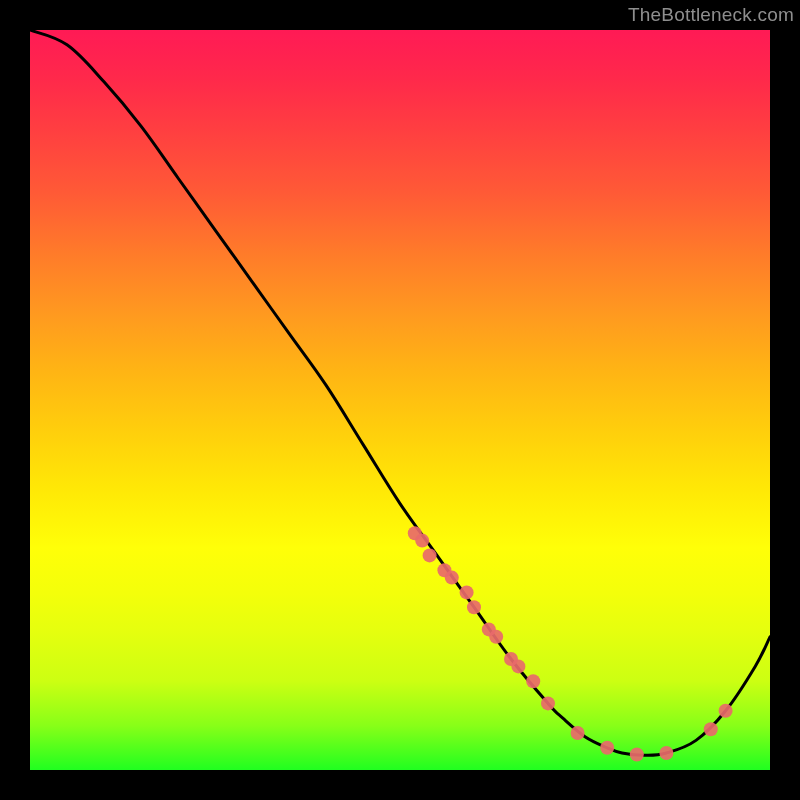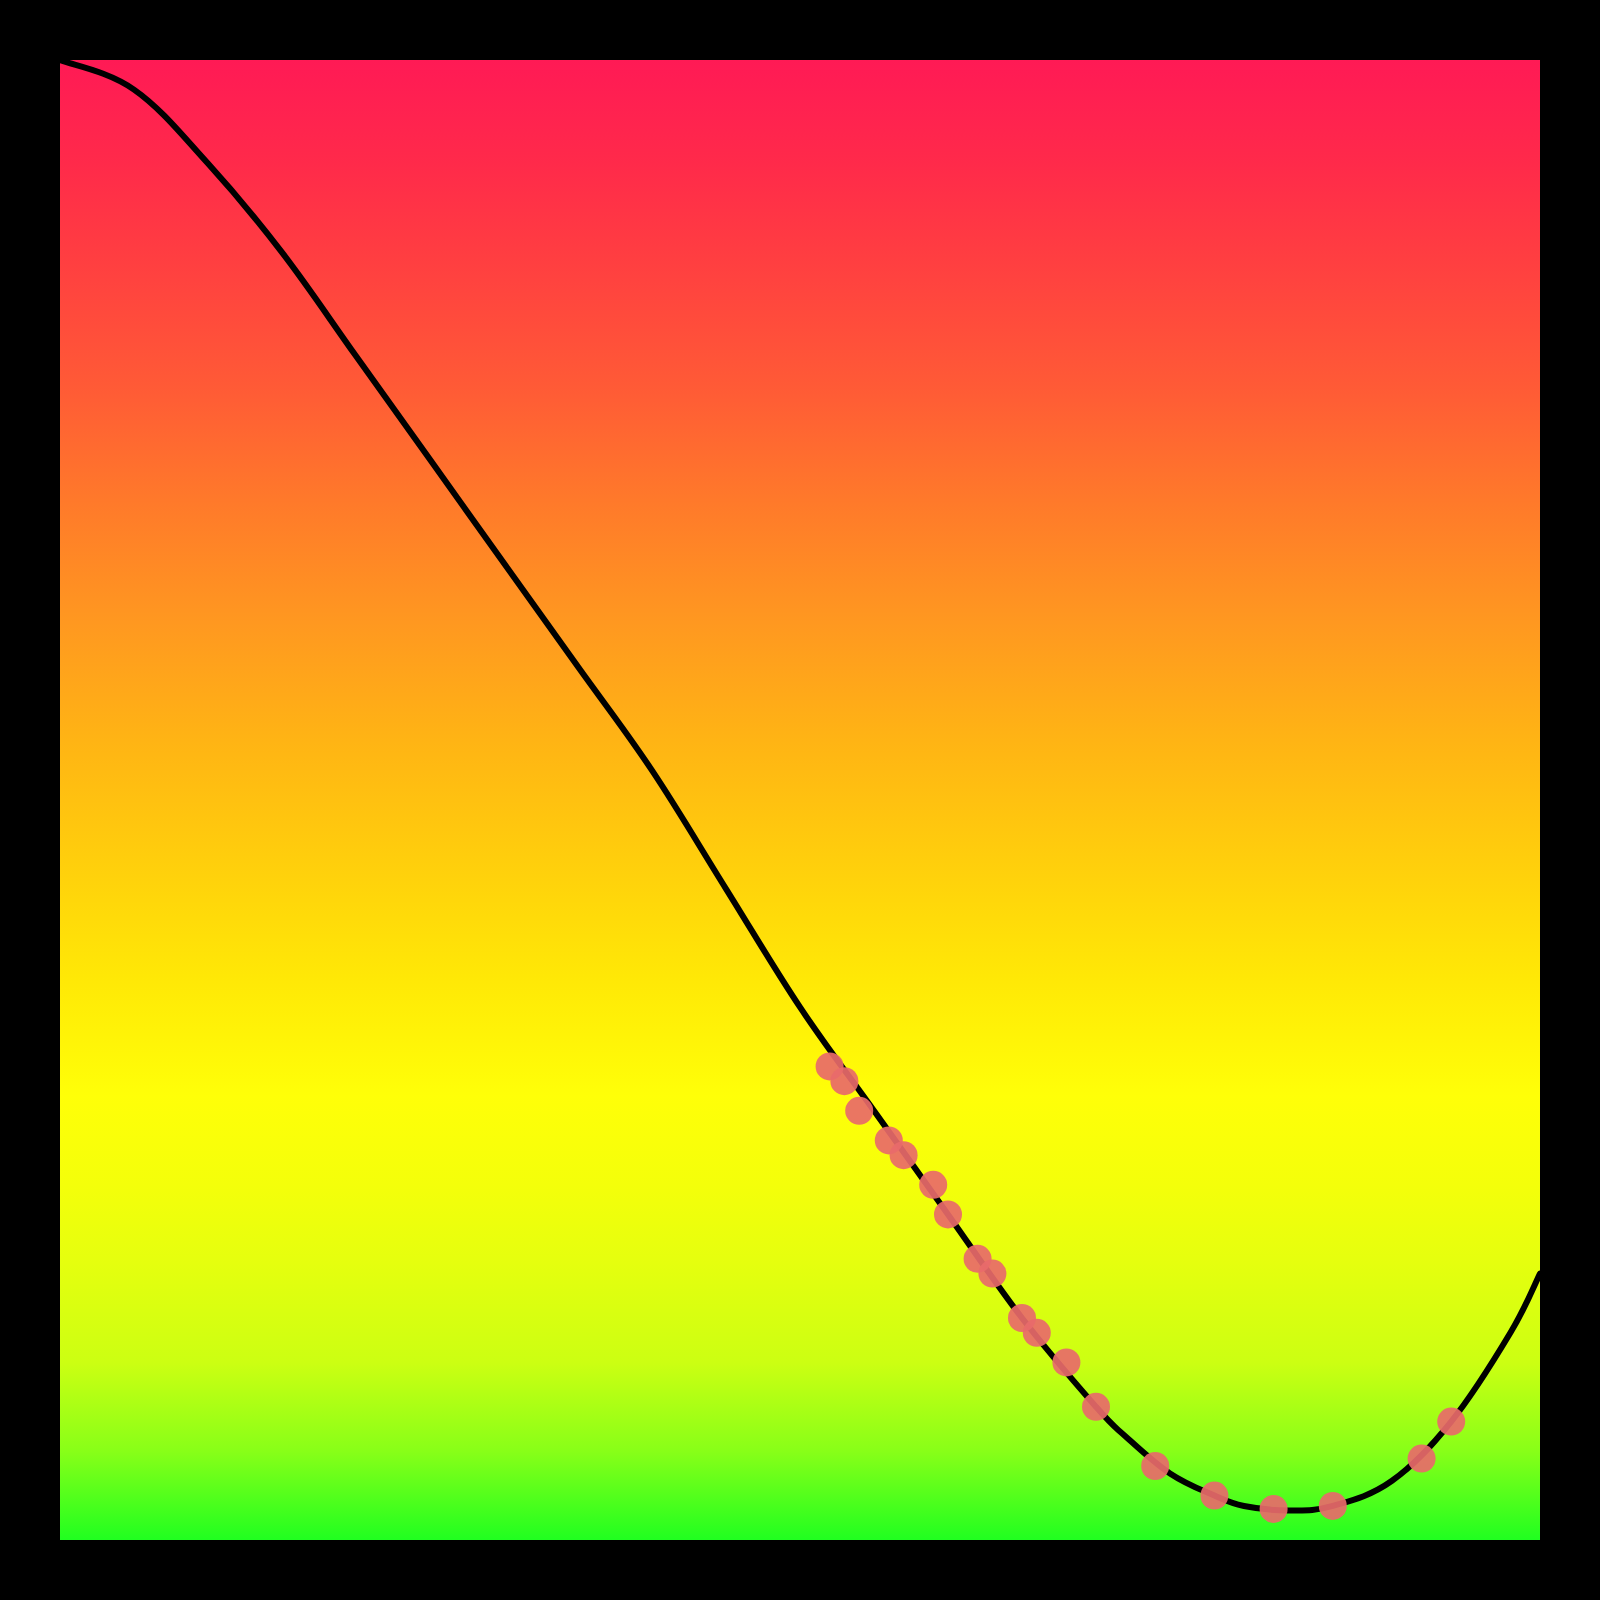--- a/index.html
+++ b/index.html
@@ -86,13 +86,14 @@
           <circle cx="518.00" cy="673.40" r="7" fill="#e86a6a" fill-opacity="0.92"></circle>
           <circle cx="547.60" cy="703.00" r="7" fill="#e86a6a" fill-opacity="0.92"></circle>
           <circle cx="577.20" cy="717.80" r="7" fill="#e86a6a" fill-opacity="0.92"></circle>
           <circle cx="606.80" cy="724.46" r="7" fill="#e86a6a" fill-opacity="0.92"></circle>
           <circle cx="636.40" cy="722.98" r="7" fill="#e86a6a" fill-opacity="0.92"></circle>
           <circle cx="680.80" cy="699.30" r="7" fill="#e86a6a" fill-opacity="0.92"></circle>
           <circle cx="695.60" cy="680.80" r="7" fill="#e86a6a" fill-opacity="0.92"></circle>
         </g>
     </svg>
   </div>
+  <div class="watermark">TheBottleneck.com</div>
 </div>
 
 </body></html>

